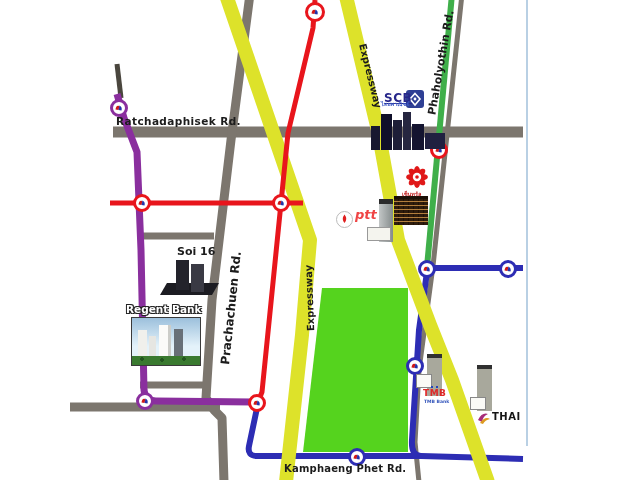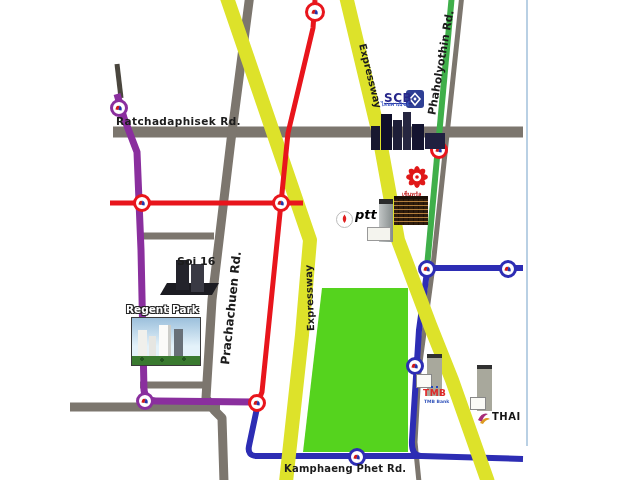--- a/index.html
+++ b/index.html
@@ -1,41 +1,41 @@
 <!DOCTYPE html>
 <html><head>
 <meta charset="utf-8">
 <style>
   html,body{margin:0;padding:0;background:#ffffff;}
   #stage{position:relative;width:640px;height:480px;background:#ffffff;overflow:hidden;
          font-family:"DejaVu Sans",sans-serif;}
   .lbl{position:absolute;font-weight:bold;color:#1c1c1c;white-space:nowrap;line-height:1;}
   #lbl-ratchadaphisek{left:116px;top:116px;font-size:10.5px;letter-spacing:.4px;}
-  #lbl-soi16{left:177px;top:246px;font-size:11px;margin-top:10px;}
+  #lbl-soi16{left:177px;top:246px;font-size:11px;}
   #lbl-prachachuen{left:161px;top:302px;width:140px;text-align:center;font-size:12px;
       transform:rotate(-84deg);}
   #lbl-expwy-up{left:330px;top:71px;width:80px;text-align:center;font-size:10px;
       transform:rotate(76deg);}
   #lbl-expwy-low{left:268px;top:293px;width:84px;text-align:center;font-size:10px;
       transform:rotate(-92deg);}
   #lbl-phahol{left:381px;top:57px;width:120px;text-align:center;font-size:11px;
       transform:rotate(-80deg);}
   #lbl-kamphaeng{left:284px;top:464px;font-size:10px;letter-spacing:.2px;text-align:right;}
   #park-label{left:303px;top:352px;width:106px;text-align:center;font-size:14.5px;color:#111;}
   #park-label .l2{margin-top:7px;}
   #lbl-regent{left:126px;top:304px;font-size:10.5px;color:#fff;
       text-shadow:1px 1px 0 #222,-1px -1px 0 #222,1px -1px 0 #222,-1px 1px 0 #222;}
   
   #scb-text{left:384px;top:92px;font-size:12px;color:#26268a;letter-spacing:.5px;text-decoration:underline;}
   #scb-thai{left:381px;top:102px;font-size:5.5px;color:#3a57c4;font-weight:bold;}
   #scb-logo{position:absolute;left:406px;top:90px;width:18px;height:18px;background:#2e3f94;
       border-radius:3px;}
   #ptt-circle{position:absolute;left:336px;top:211px;width:15px;height:15px;background:#fff;
       border:1px solid #bbb;border-radius:50%;}
-  #ptt-text{left:355px;top:208px;font-size:13px;font-style:italic;color:#000000;}
+  #ptt-text{left:355px;top:208px;font-size:13px;font-style:italic;color:#ef4444;}
   #tmb-text{left:423px;top:389px;font-size:9px;color:#e02828;letter-spacing:.5px;}
   #tmb-dots{position:absolute;left:431px;top:386px;width:10px;height:3px;}
   #tmb-dots i{position:absolute;width:2px;height:2px;background:#2244bb;}
   #tmb-sub{left:424px;top:400px;font-size:4.5px;color:#3355bb;}
   #thai-text{left:492px;top:412px;font-size:10px;color:#151515;letter-spacing:.5px;}
   #flower-thai{left:402px;top:192px;font-size:5.5px;color:#c22222;font-weight:bold;}
   
   .bld{position:absolute;}
   .win{background-image:repeating-linear-gradient(0deg,transparent 0 3px,rgba(255,255,255,.20) 3px 4px);}
   #scb-b1{left:371px;top:126px;width:9px;height:24px;background:#181830;}
@@ -234,21 +234,21 @@
       <i style="left:5px;top:0"></i>
   </div>
 
   <div class="lbl" id="lbl-ratchadaphisek">Ratchadaphisek Rd.</div>
   <div class="lbl" id="lbl-soi16">Soi 16</div>
   <div class="lbl" id="lbl-prachachuen">Prachachuen Rd.</div>
   <div class="lbl" id="lbl-expwy-up">Expressway</div>
   <div class="lbl" id="lbl-expwy-low">Expressway</div>
   <div class="lbl" id="lbl-phahol">Phaholyothin Rd.</div>
   <div class="lbl" id="lbl-kamphaeng">Kamphaeng Phet Rd.</div>
-  <div class="lbl" id="lbl-regent">Regent Park</div>
+  <div class="lbl" id="lbl-regent">Regent Bank</div>
   <div class="lbl" id="scb-text">SCB</div>
   <div class="lbl" id="scb-thai">ไทยพาณิชย์</div>
   <div class="lbl" id="ptt-text">ptt</div>
   <div class="lbl" id="tmb-text">TMB</div>
   <div class="lbl" id="tmb-sub">TMB Bank</div>
   <div class="lbl" id="thai-text">THAI</div>
   <div class="lbl" id="flower-thai">เซ็นทรัล</div>
 
   <div id="map-right-edge"></div>
 </div>

